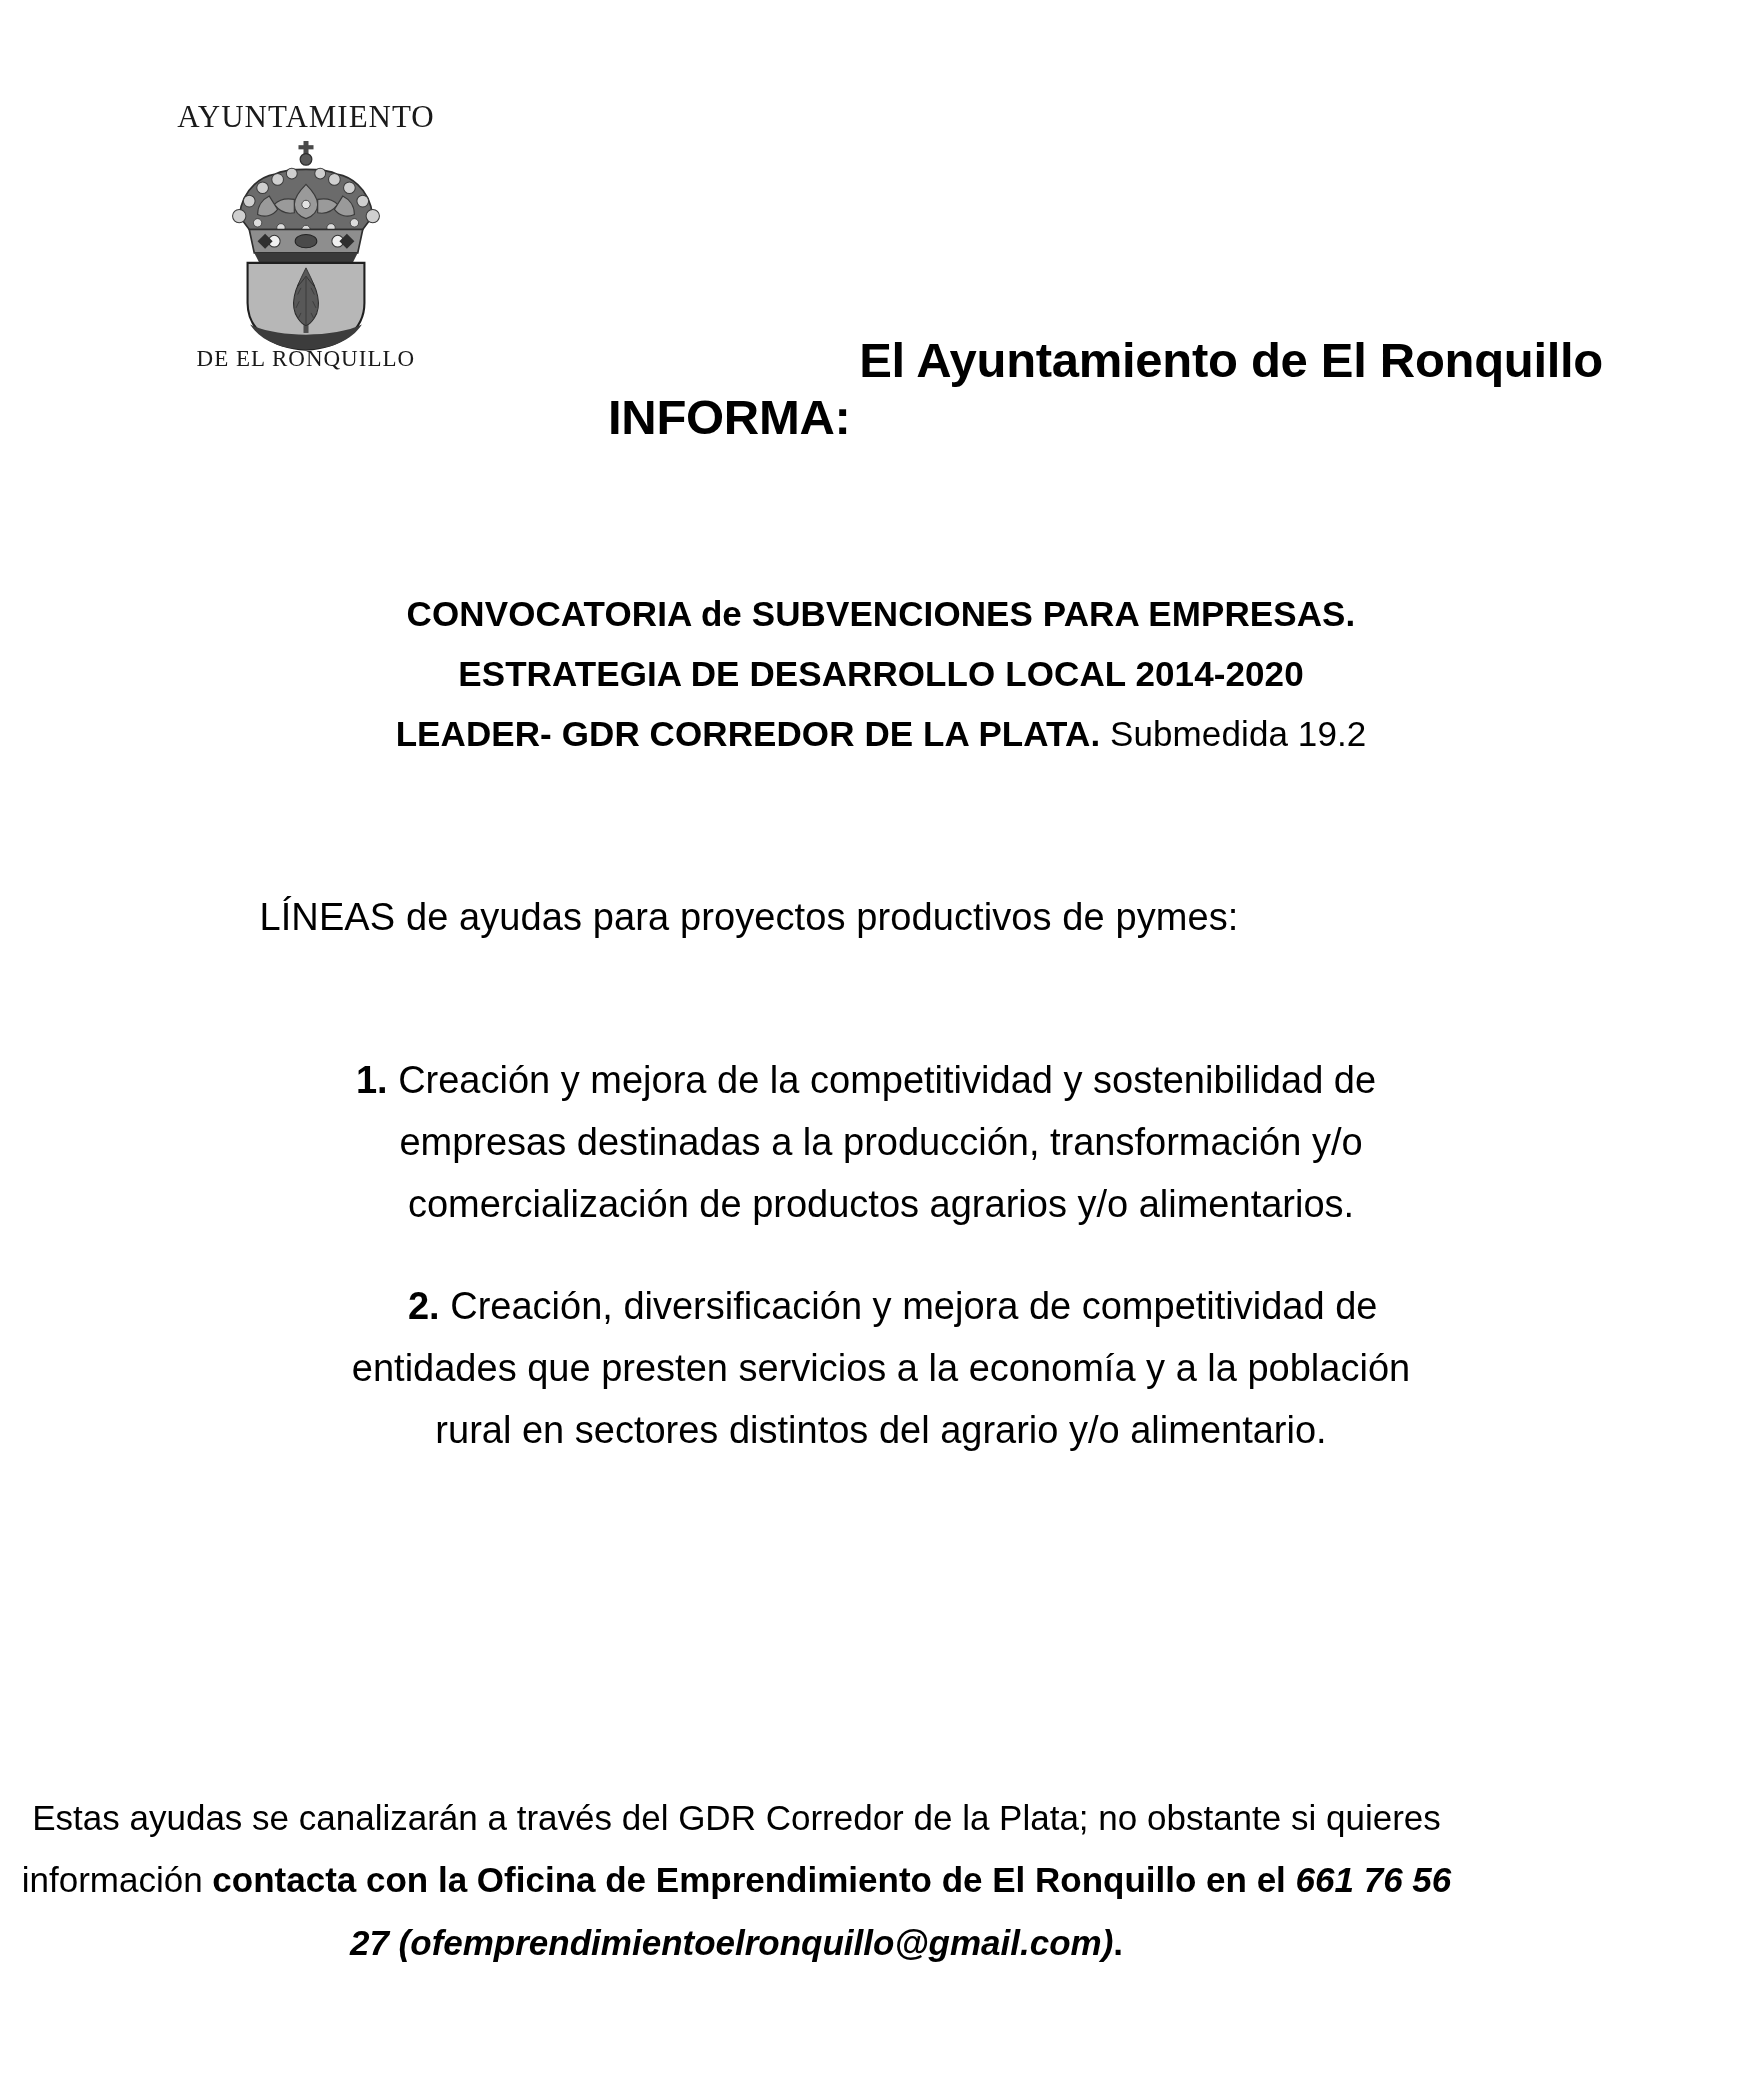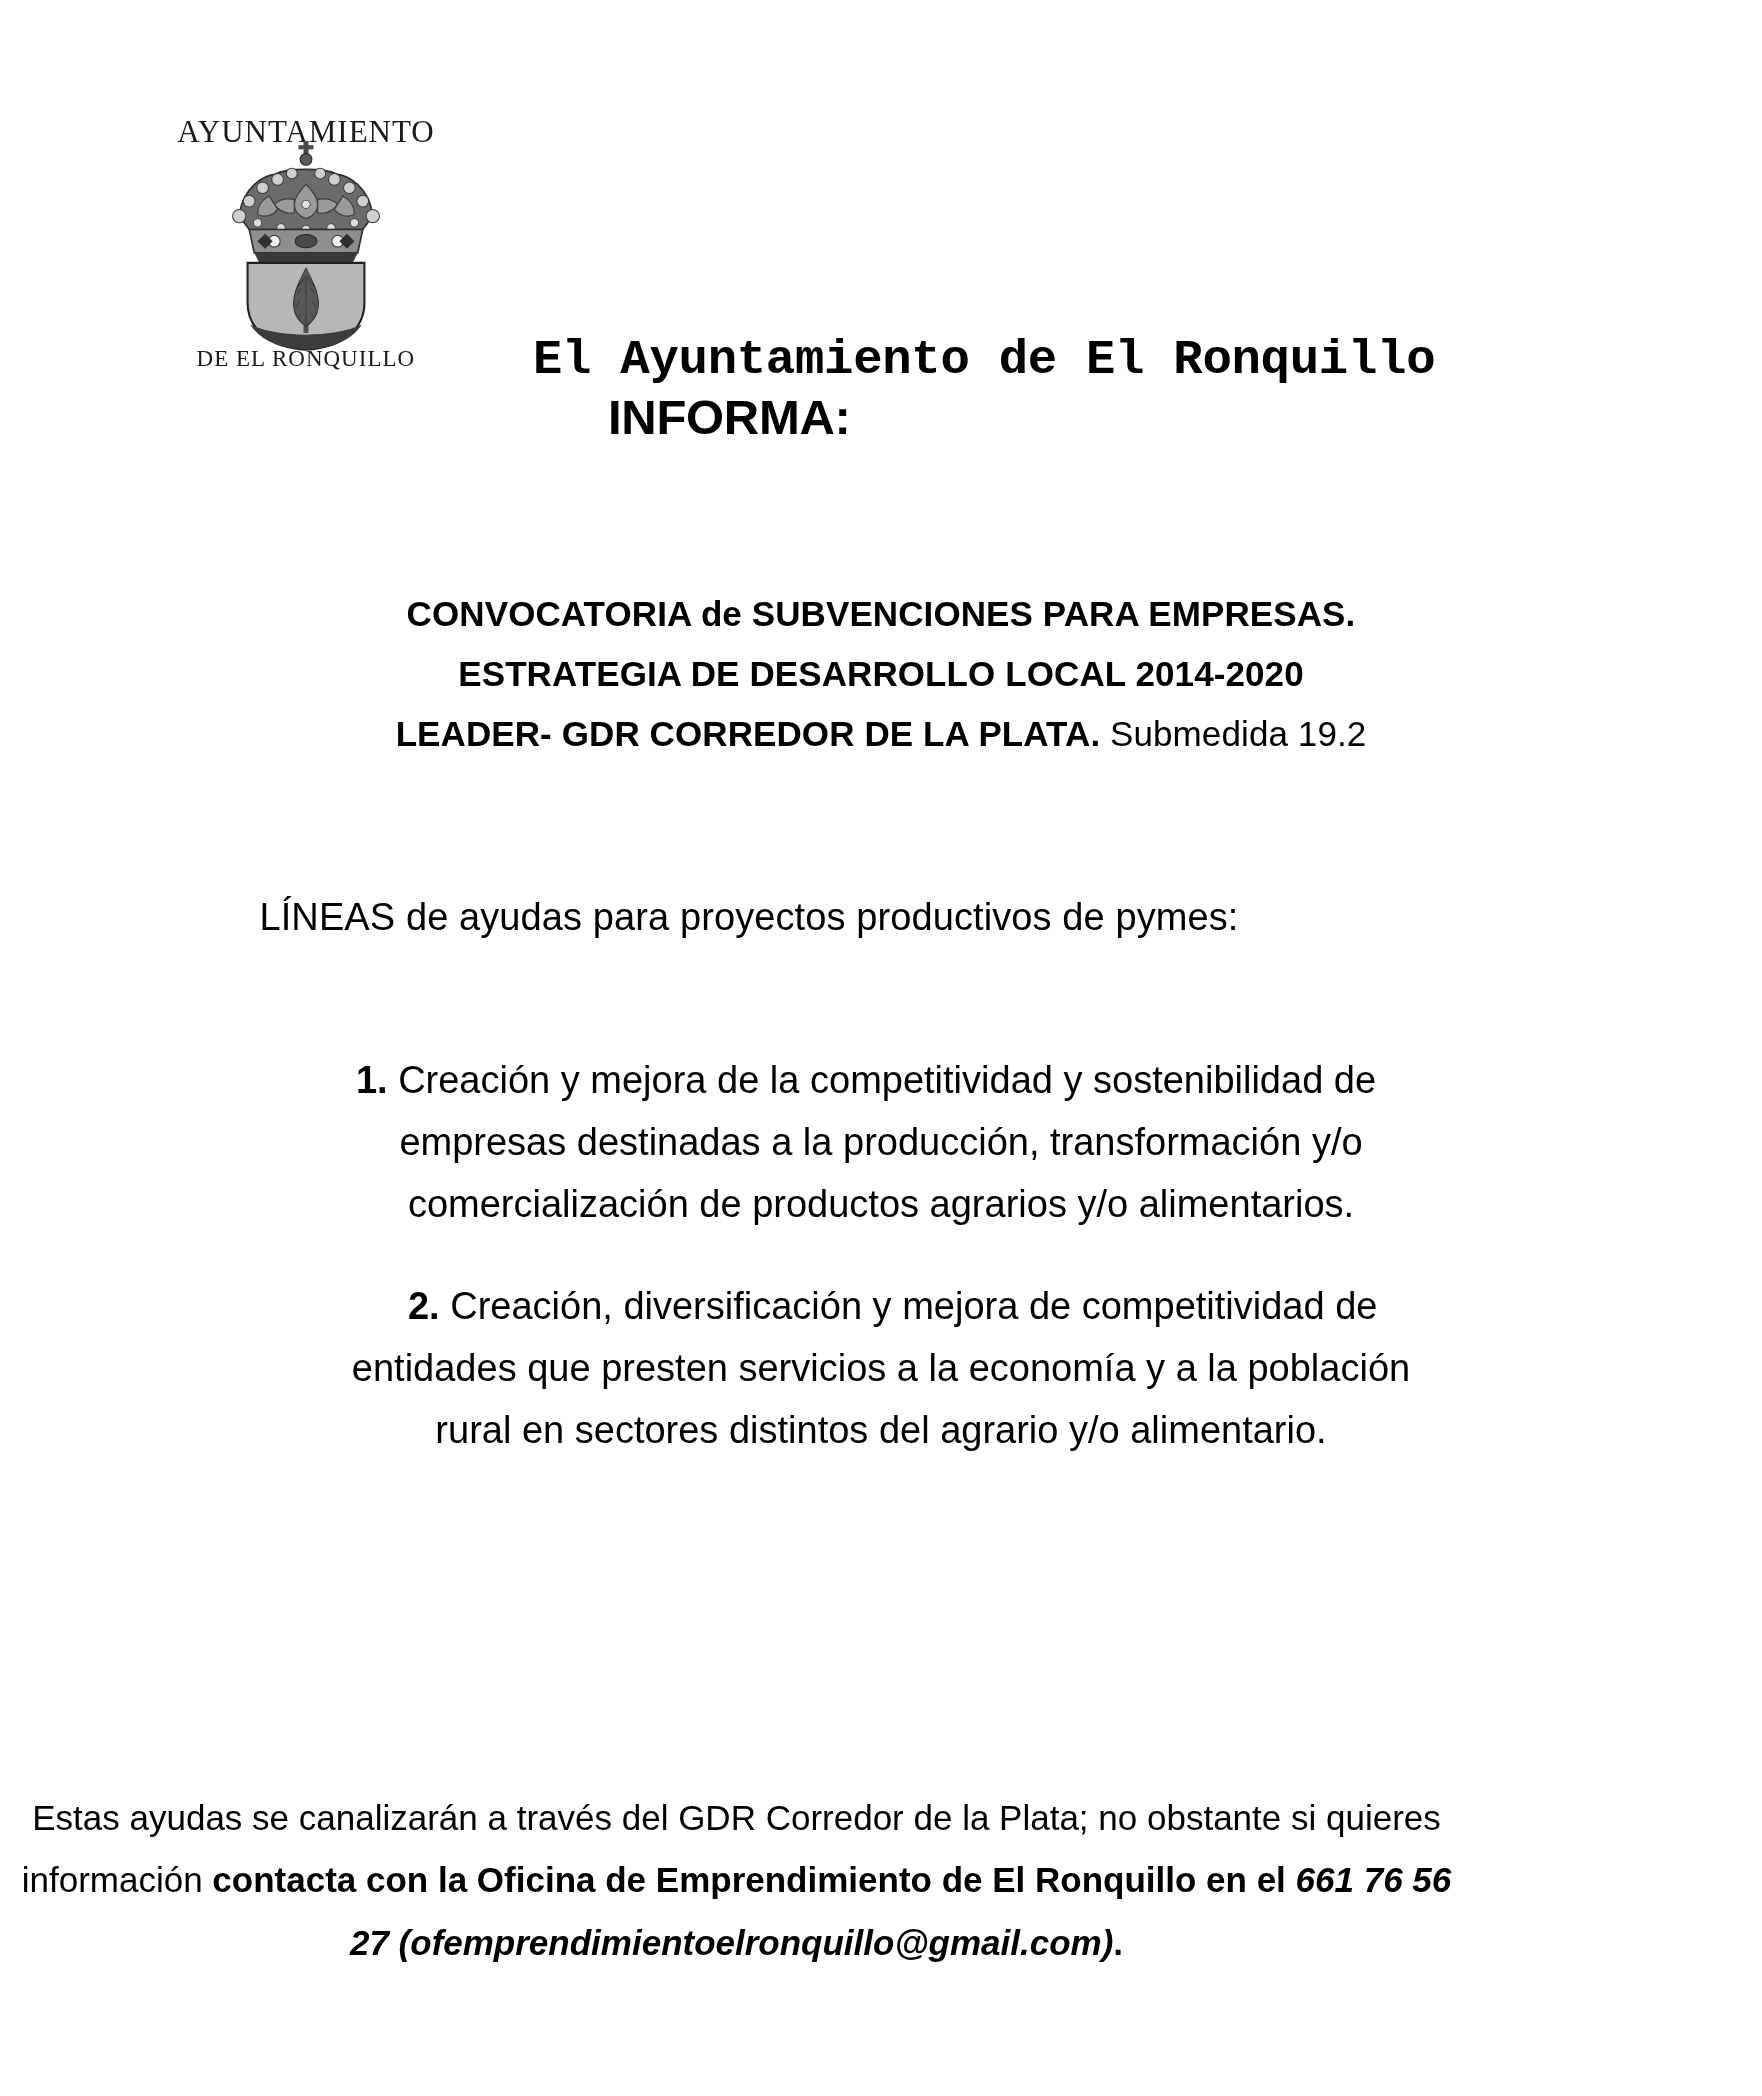--- a/index.html
+++ b/index.html
@@ -36,21 +36,20 @@
     position: absolute;
     left: 0;
     top: 0;
     width: 284px;
     text-align: center;
     font-family: "Liberation Serif", serif;
     font-size: 31px;
     letter-spacing: 1px;
     color: #1a1a1a;
     white-space: nowrap;
-    margin-top: 15px;
   }
   .logo-bottom-text {
     position: absolute;
     left: -4.2px;
     top: 247px;
     width: 292px;
     text-align: center;
     font-family: "Liberation Serif", serif;
     font-size: 23px;
     letter-spacing: 1px;
@@ -72,21 +71,21 @@
     top: 332px;
     width: 1102px;
   }
   .title-line {
     font-size: 49px;
     font-weight: bold;
     line-height: 1.16;
     color: #000000;
     letter-spacing: -0.3px;
   }
-  .title-line-1 { text-align: left; padding-left: 32px; font-family: Liberation Mono, monospace; }
+  .title-line-1 { text-align: right; padding-left: 32px; }
   .title-line-2 { text-align: left; padding-left: 107px; }
 
   
   .subtitle-block {
     position: absolute;
     left: 0;
     top: 584px;
     width: 1762px;
     text-align: center;
   }

